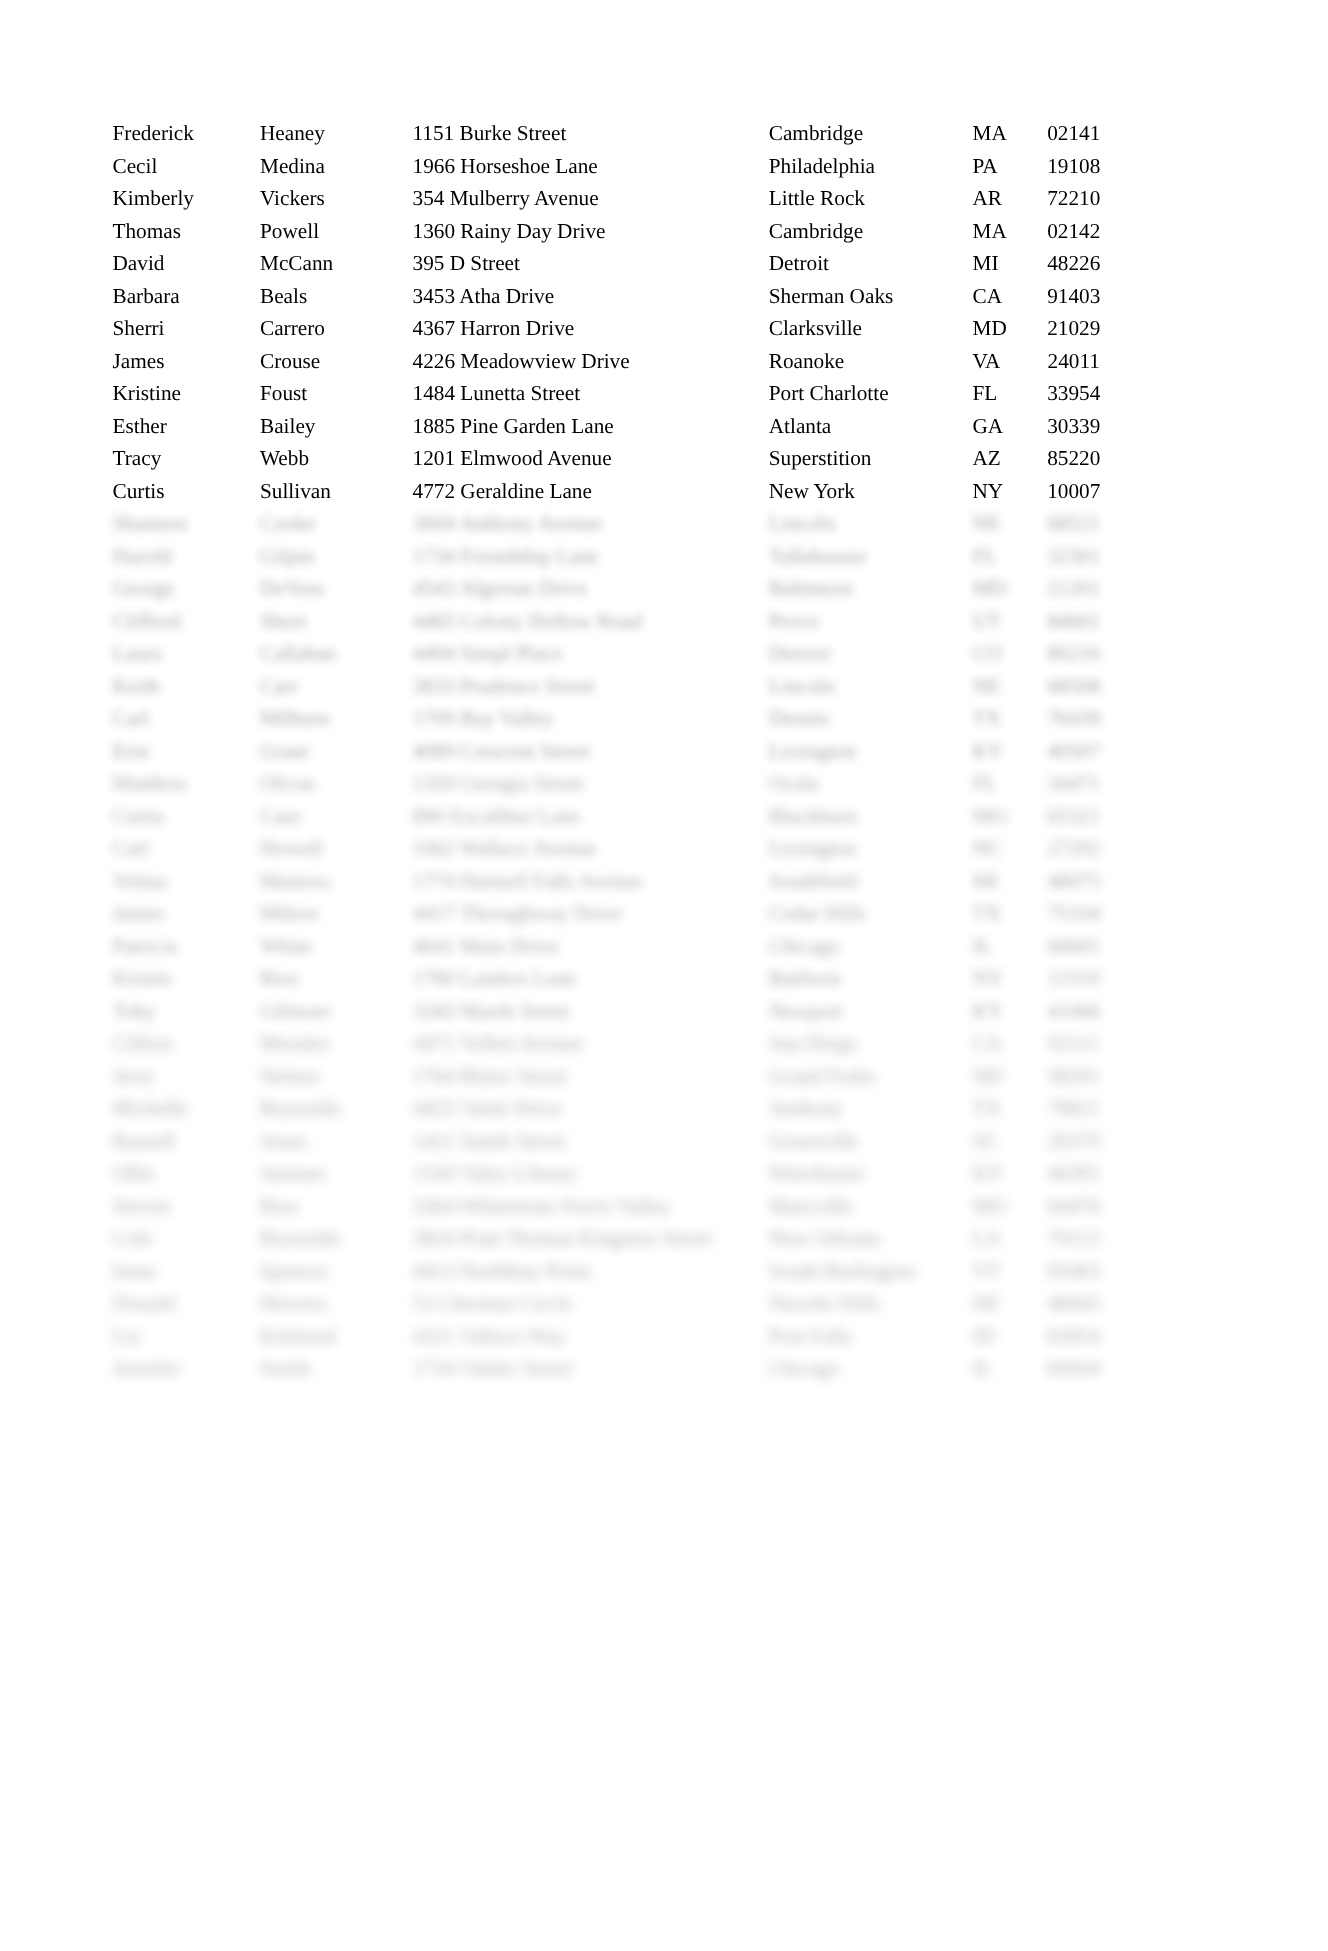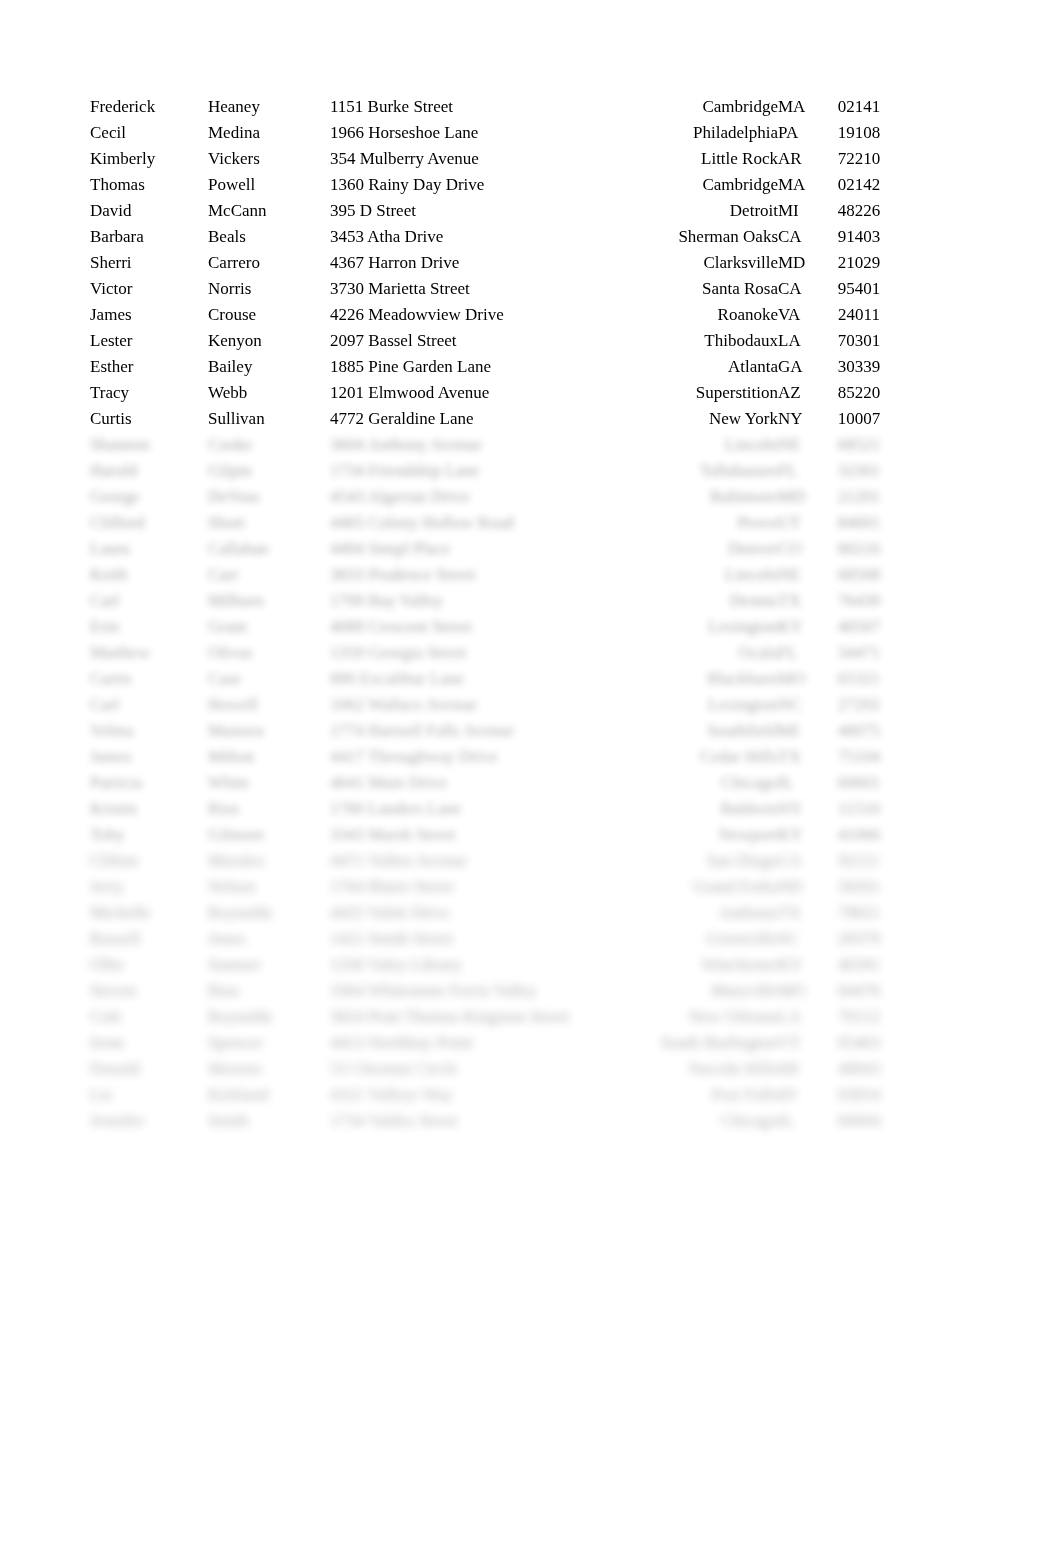--- a/index.html
+++ b/index.html
@@ -33,21 +33,21 @@
     vertical-align: baseline;
     white-space: nowrap;
     font-size: 17px;
     line-height: 26px;
   }
 
   
   .col-first  { width: 118px; }
   .col-last   { width: 122px; }
   .col-street { width: 285px; }
-  .col-city   { width: 163px; text-align: right; }
+  .col-city   { width: 163px; }
   .col-state  { width:  50px; }
   .col-zip    { width:  62px; text-align: center; }
 
   
   tr.blurred td {
     color: #2b2b2b;
     filter: blur(3.6px);
     opacity: 0.42;
   }
   tr.blurred.b2 td { filter: blur(3.9px); opacity: 0.40; }
@@ -109,42 +109,34 @@
       </tr>
       <tr>
         <td class="col-first">Sherri</td>
         <td class="col-last">Carrero</td>
         <td class="col-street">4367 Harron Drive</td>
         <td class="col-city">Clarksville</td>
         <td class="col-state">MD</td>
         <td class="col-zip">21029</td>
       </tr>
       <tr>
-        <td class="col-first">Victor</td>
-        <td class="col-last">Norris</td>
-        <td class="col-street">3730 Marietta Street</td>
-        <td class="col-city">Santa Rosa</td>
-        <td class="col-state">CA</td>
-        <td class="col-zip">95401</td>
-      </tr>
-      <tr>
         <td class="col-first">James</td>
         <td class="col-last">Crouse</td>
         <td class="col-street">4226 Meadowview Drive</td>
         <td class="col-city">Roanoke</td>
         <td class="col-state">VA</td>
         <td class="col-zip">24011</td>
       </tr>
       <tr>
-        <td class="col-first">Lester</td>
-        <td class="col-last">Kenyon</td>
-        <td class="col-street">2097 Bassel Street</td>
-        <td class="col-city">Thibodaux</td>
-        <td class="col-state">LA</td>
-        <td class="col-zip">70301</td>
+        <td class="col-first">Kristine</td>
+        <td class="col-last">Foust</td>
+        <td class="col-street">1484 Lunetta Street</td>
+        <td class="col-city">Port Charlotte</td>
+        <td class="col-state">FL</td>
+        <td class="col-zip">33954</td>
       </tr>
       <tr>
         <td class="col-first">Esther</td>
         <td class="col-last">Bailey</td>
         <td class="col-street">1885 Pine Garden Lane</td>
         <td class="col-city">Atlanta</td>
         <td class="col-state">GA</td>
         <td class="col-zip">30339</td>
       </tr>
       <tr>

